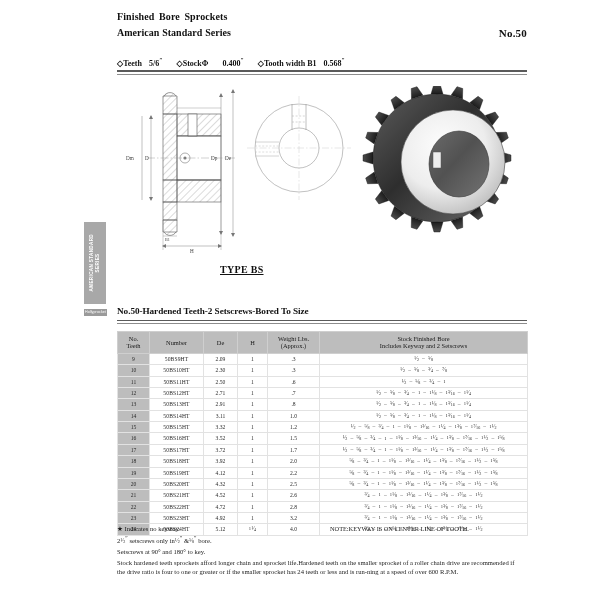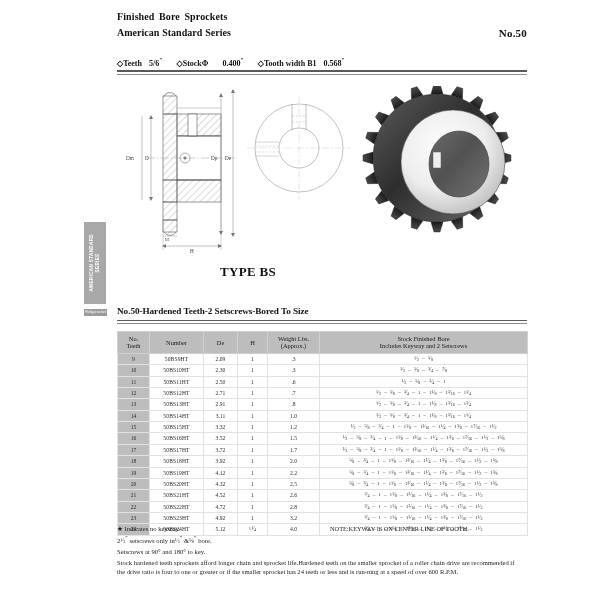--- a/index.html
+++ b/index.html
@@ -56,21 +56,21 @@
     position:absolute;left:117px;width:410px;background:#5a5a5a;
   }
   .rule.thick{top:70px;height:1.6px;}
   .rule.thin{top:73.5px;height:.8px;background:#8d8d8d;}
 
   
   .art{position:absolute;left:117px;top:86px;width:410px;height:205px;}
   .art svg{display:block;}
   .typebs{
     position:absolute;left:103px;top:178px;
-    font-size:13px;font-weight:bold;letter-spacing:.3px;
+    font-size:10px;font-weight:bold;letter-spacing:.3px;text-decoration:underline;
   }
 
   
   .sect-title{
     position:absolute;left:117px;top:306px;
     font-size:9.2px;font-weight:bold;letter-spacing:-.05px;
     font-family:"Liberation Serif", serif;
   }
   .rule2{position:absolute;left:117px;width:410px;background:#5a5a5a;}
   .rule2.thick{top:320px;height:1.4px;}

